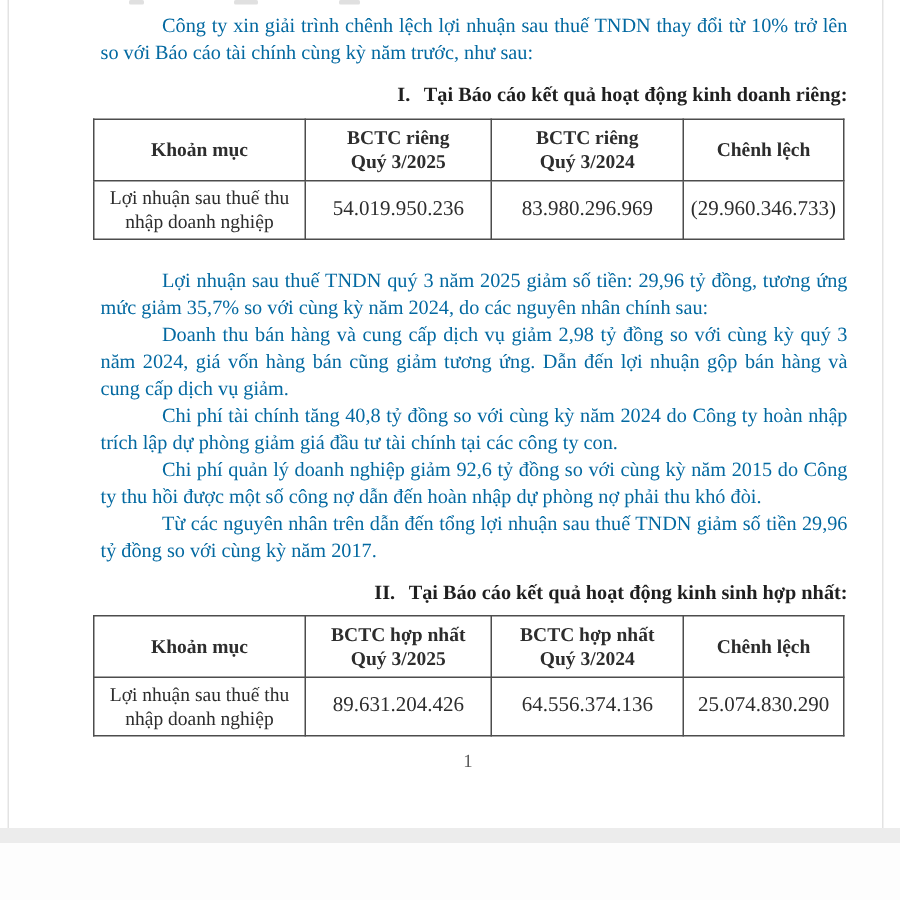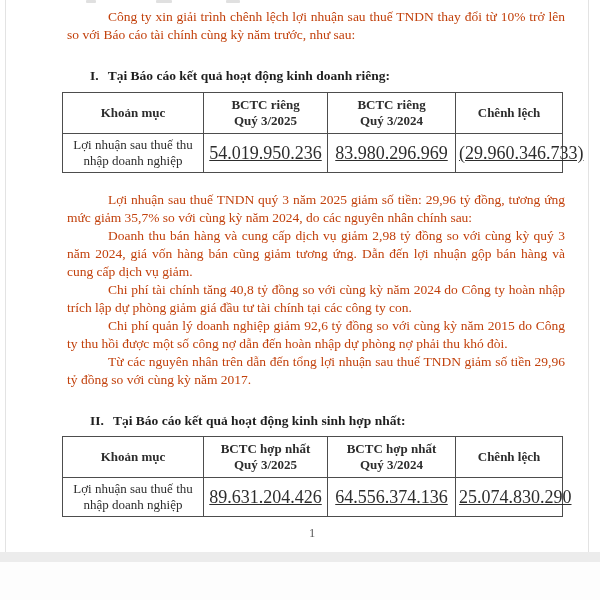--- a/index.html
+++ b/index.html
@@ -20,44 +20,44 @@
   .smudge { position:absolute; top:0; height:3px; background:#c7c7c7; opacity:.55; border-radius:1px; }
   .s1 { left:86px;  width:10px; }
   .s2 { left:156px; width:16px; }
   .s3 { left:226px; width:14px; }
 
   .content { position:absolute; left:62px; top:8px; width:503px; }
 
   p.body {
     margin:0 0 0 5px; width:498px;
     text-align:justify; text-indent:41px;
-    font-size:13.5px; line-height:18px; color:#c2410c;
+    font-size:13.5px; line-height:18px; color:#0369a1;
   }
   p.after-table { margin-top:18px; }
 
   .heading {
-    margin:23px 0 0 28px;
-    font-size:13.5px; line-height:18px; font-weight:bold; color:#1f1f1f;
+    margin:10px 0 0 28px;
+    font-size:13.5px; line-height:18px; font-weight:bold; color:#1f1f1f;text-align:right;
   }
   .heading .hnum { display:inline-block; margin-right:9px; }
 
   table.ftable {
     border-collapse:collapse; table-layout:fixed;
     width:500px; margin-top:7px;
     font-size:13px; color:#2d2d2d;padding-left:20px;
   }
   table.ftable.t2 { margin-top:6px; }
   .ftable th, .ftable td {
     border:1px solid #4d4d4d;
     text-align:center; vertical-align:middle;
     padding:2px 3px;
   }
   .ftable th { font-weight:bold; line-height:16px; height:36px; }
   .ftable td { line-height:16px; height:34px; }
-  .ftable td.num { font-size:18px;text-decoration:underline; }
+  .ftable td.num { font-size:14px; }
   col.c1 { width:141px; } col.c2 { width:124px; }
   col.c3 { width:128px; } col.c4 { width:107px; }
 
   .pagenum {
     margin-top:9px; width:500px; text-align:center;
     font-size:12.5px; color:#5a5a5a;
   }
 
   .pagebreak-band {
     position:absolute; left:0; top:552px; width:600px; height:10px;

